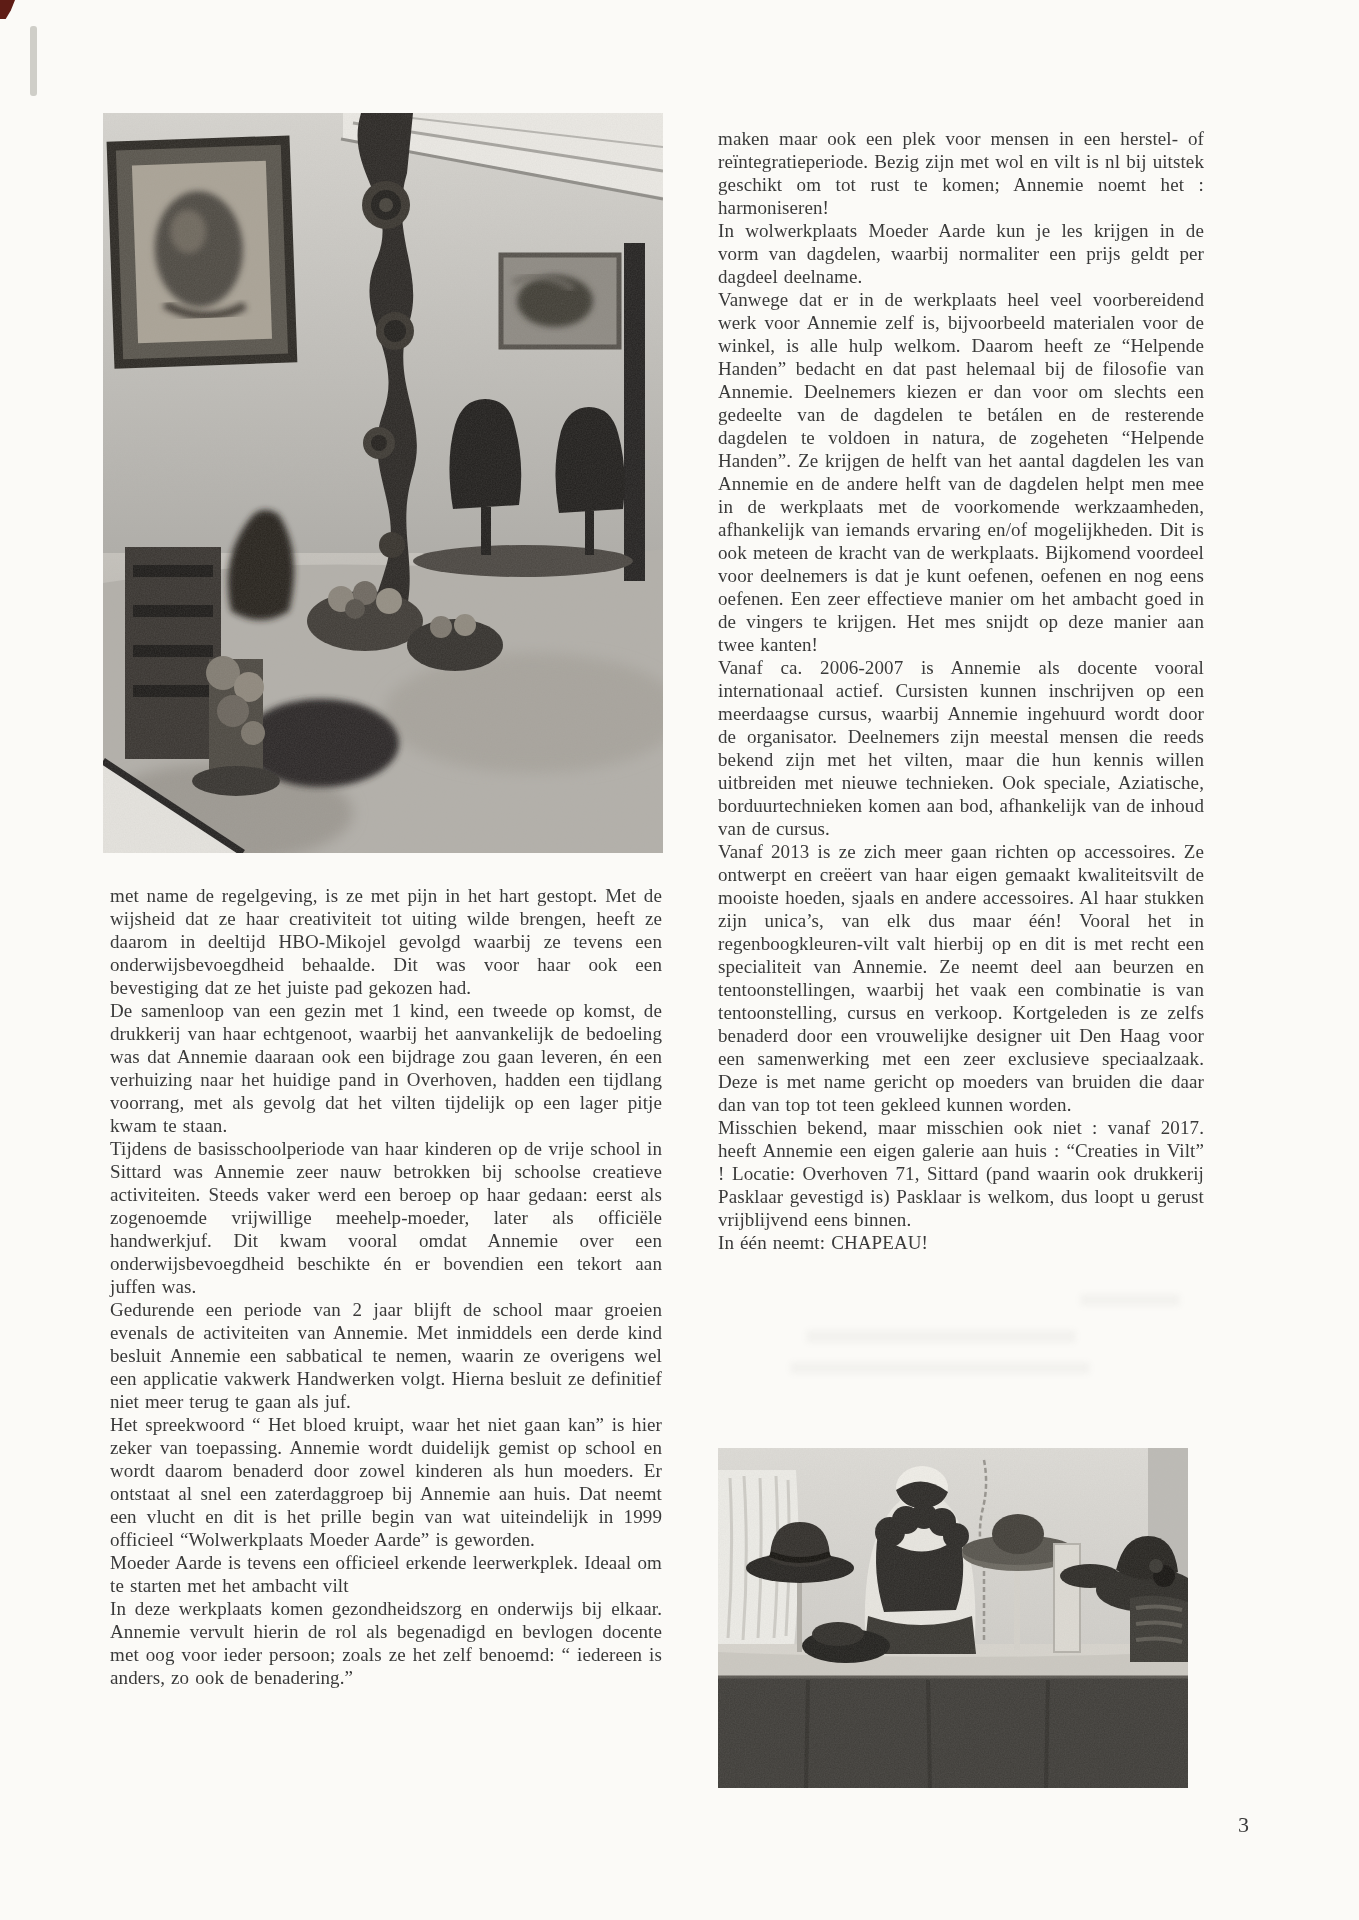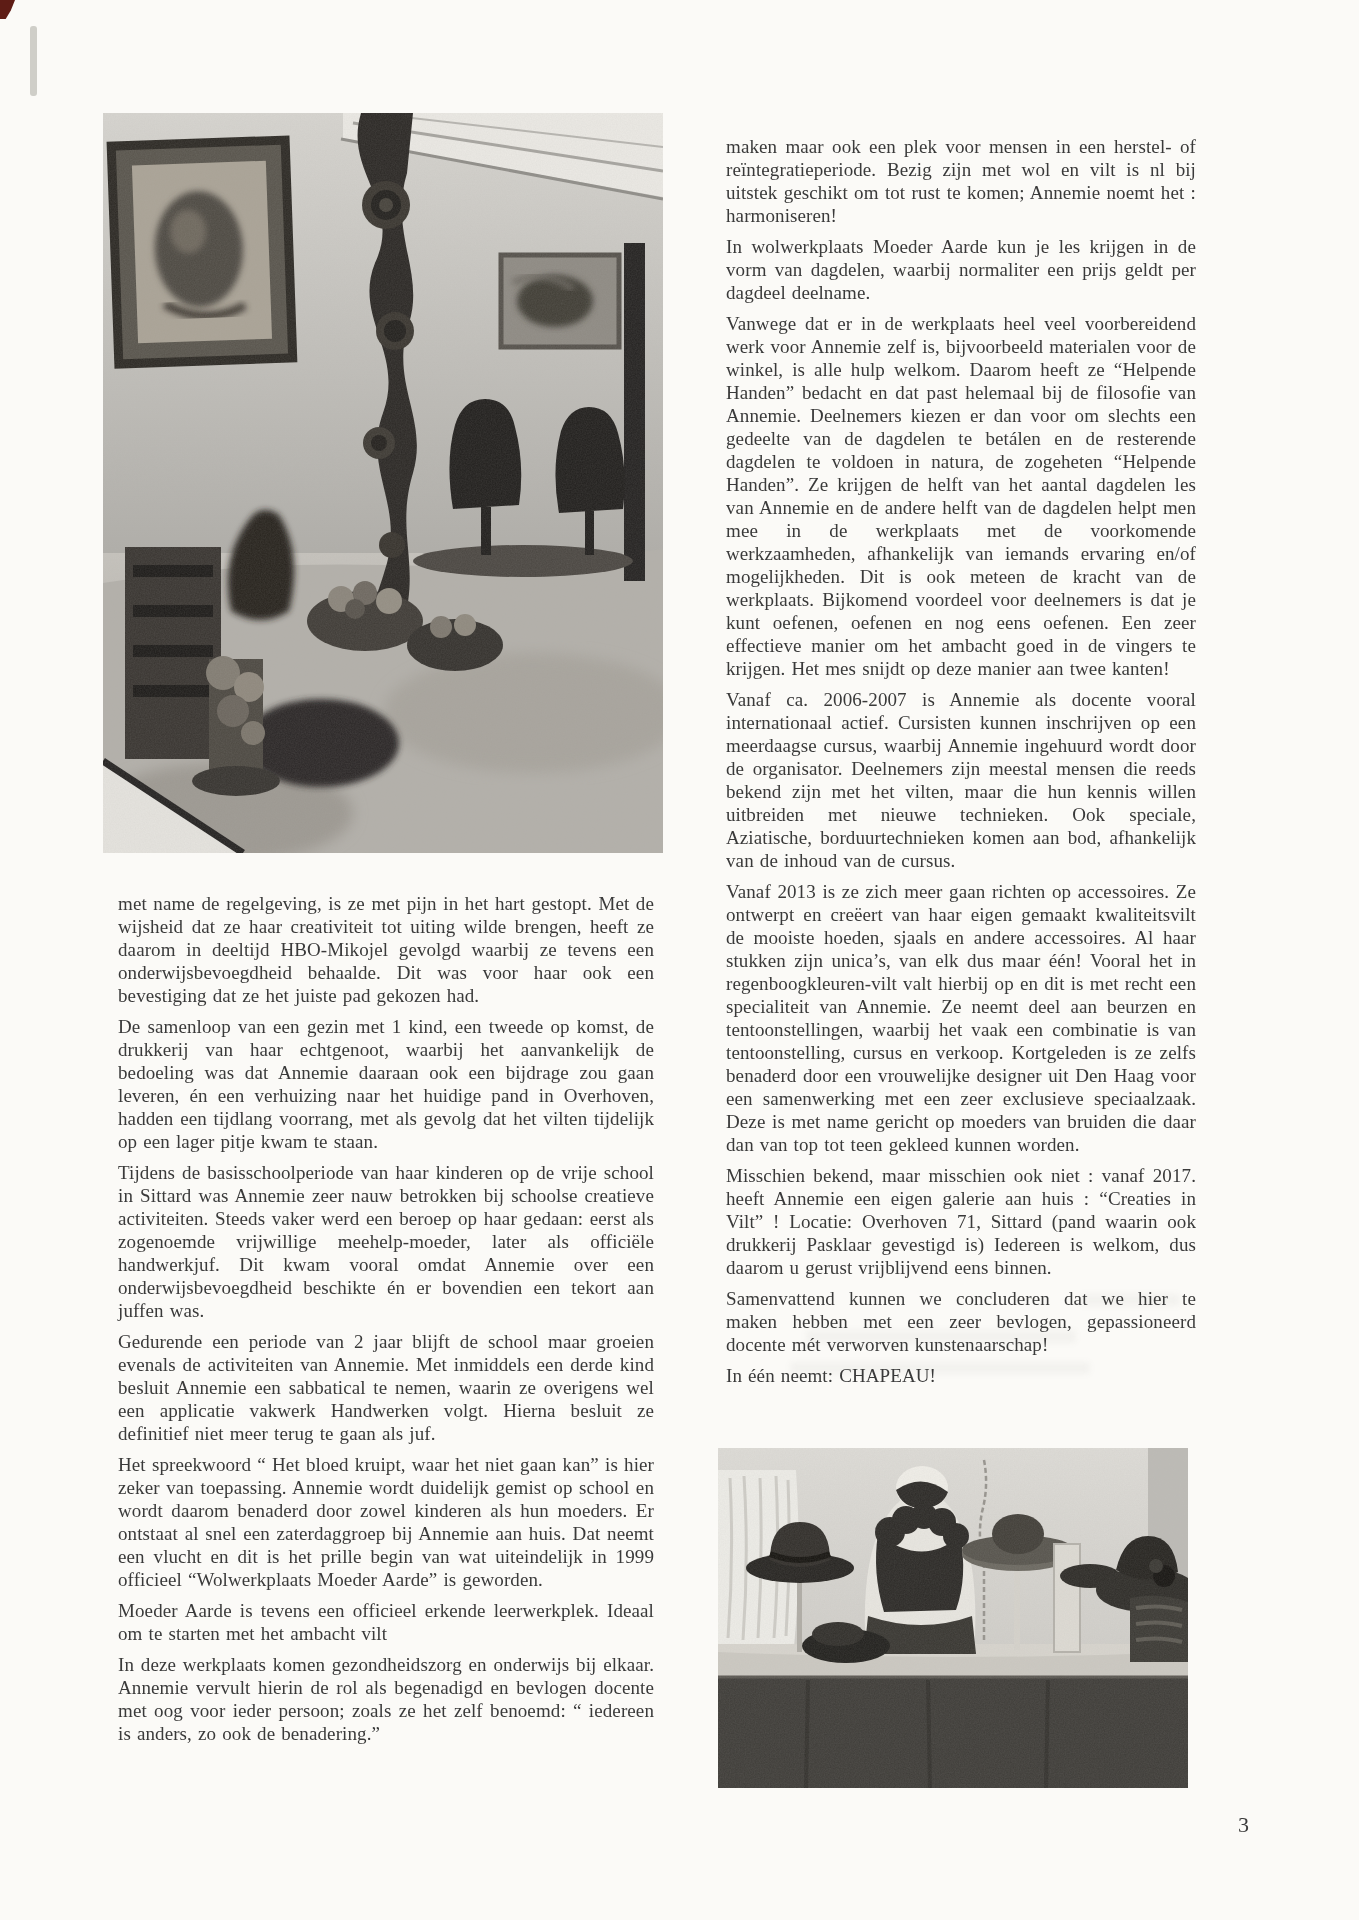--- a/index.html
+++ b/index.html
@@ -2,21 +2,21 @@
 <html><head>
 <meta charset="utf-8">
 <style>
   html,body { margin:0; padding:0; background:#fbfaf7; }
   .page {
     position:relative; width:1359px; height:1920px; overflow:hidden;
     background:#fbfaf7; font-family:"Liberation Serif", serif; color:#3a3a3a;
   }
   .col { position:absolute; text-align:justify; font-size:19px; line-height:23px;
          letter-spacing:0.1px; word-spacing:1.2px; }
-  .col p { margin:8px; }
+  .col p { margin:0; }
   .col .it { }
   .col-left  { left:110px; top:884px;  width:552px; }
   .col-right { left:718px; top:127px;  width:486px; }
   figure.photo { position:absolute; margin:0; padding:0; }
   .photo-top    { left:103px; top:113px;  width:560px; height:740px; }
   .photo-bottom { left:718px; top:1448px; width:470px; height:340px; }
   .photo svg { display:block; width:100%; height:100%; }
   .pagenum { position:absolute; left:1238px; top:1812px; font-size:22px; color:#3c3c3c; }
   .corner-mark { position:absolute; left:0; top:0; width:15px; height:19px;
     background:#5e1c15; clip-path:polygon(0 0,100% 0,72% 55%,38% 100%,0 100%); }
@@ -139,22 +139,21 @@
       <p><span>Moeder Aarde is tevens een officieel erkende leerwerkplek. Ideaal om te starten met het ambacht vilt</span></p>
       <p><span>In deze werkplaats komen gezondheidszorg en onderwijs bij elkaar. Annemie vervult hierin de rol als begenadigd en bevlogen docente met oog voor ieder persoon; zoals ze het zelf benoemd: “ iedereen is anders, zo ook de benadering.”</span></p>
     </div>
 
   <div class="col col-right">
       <p><span>maken maar ook een plek voor mensen in een herstel- of reïntegratieperiode. Bezig zijn met wol en vilt is nl bij uitstek geschikt om tot rust te komen; Annemie noemt het : harmoniseren!</span></p>
       <p><span>In wolwerkplaats Moeder Aarde kun je les krijgen in de vorm van dagdelen, waarbij normaliter een prijs geldt per dagdeel deelname.</span></p>
       <p><span>Vanwege dat er in de werkplaats heel veel voorbereidend werk voor Annemie zelf is, bijvoorbeeld materialen voor de winkel, is alle hulp welkom. Daarom heeft ze “Helpende Handen” bedacht en dat past helemaal bij de filosofie van Annemie. Deelnemers kiezen er dan voor om slechts een gedeelte van de dagdelen te betálen en de resterende dagdelen te voldoen in natura, de zogeheten “Helpende Handen”. Ze krijgen de helft van het aantal dagdelen les van Annemie en de andere helft van de dagdelen helpt men mee in de werkplaats met de voorkomende werkzaamheden, afhankelijk van iemands ervaring en/of mogelijkheden. Dit is ook meteen de kracht van de werkplaats. Bijkomend voordeel voor deelnemers is dat je kunt oefenen, oefenen en nog eens oefenen. Een zeer effectieve manier om het ambacht goed in de vingers te krijgen. Het mes snijdt op deze manier aan twee kanten!</span></p>
       <p><span>Vanaf ca. 2006-2007 is Annemie als docente vooral internationaal actief. Cursisten kunnen inschrijven op een meerdaagse cursus, waarbij Annemie ingehuurd wordt door de organisator. Deelnemers zijn meestal mensen die reeds bekend zijn met het vilten, maar die hun kennis willen uitbreiden met nieuwe technieken. Ook speciale, Aziatische, borduurtechnieken komen aan bod, afhankelijk van de inhoud van de cursus.</span></p>
       <p><span>Vanaf 2013 is ze zich meer gaan richten op accessoires. Ze ontwerpt en creëert van haar eigen gemaakt kwaliteitsvilt de mooiste hoeden, sjaals en andere accessoires. Al haar stukken zijn unica’s, van elk dus maar één! Vooral het in regenboogkleuren-vilt valt hierbij op en dit is met recht een specialiteit van Annemie. Ze neemt deel aan beurzen en tentoonstellingen, waarbij het vaak een combinatie is van tentoonstelling, cursus en verkoop. Kortgeleden is ze zelfs benaderd door een vrouwelijke designer uit Den Haag voor een samenwerking met een zeer exclusieve speciaalzaak. Deze is met name gericht op moeders van bruiden die daar dan van top tot teen gekleed kunnen worden.</span></p>
-      <p><span>Misschien bekend, maar misschien ook niet : vanaf 2017. heeft Annemie een eigen galerie aan huis : </span><span class="it">“Creaties in Vilt”</span><span> ! Locatie: Overhoven 71, Sittard (pand waarin ook drukkerij Pasklaar gevestigd is) Iedereen is welkom, dus daarom u gerust vrijblijvend eens binnen.</span></p>
-      <p><span class="it">Samenvattend kunnen we concluderen dat we hier te maken hebben met een zeer bevlogen, gepassioneerd docente mét verworven kunstenaarschap!</span></p>
+      <p><span>Misschien bekend, maar misschien ook niet : vanaf 2017. heeft Annemie een eigen galerie aan huis : </span><span class="it">“Creaties in Vilt”</span><span> ! Locatie: Overhoven 71, Sittard (pand waarin ook drukkerij Pasklaar gevestigd is) Pasklaar is welkom, dus loopt u gerust vrijblijvend eens binnen.</span></p>
       <p><span class="it">In één neemt: CHAPEAU!</span></p>
     </div>
 
   <figure class="photo photo-bottom">
     <svg viewBox="0 0 470 340" role="img">
       <defs>
         <linearGradient id="bg2" x1="0" y1="0" x2="0" y2="1">
           <stop offset="0" stop-color="#dedcd7"></stop>
             <stop offset="1" stop-color="#c8c6c1"></stop>
         </linearGradient>

